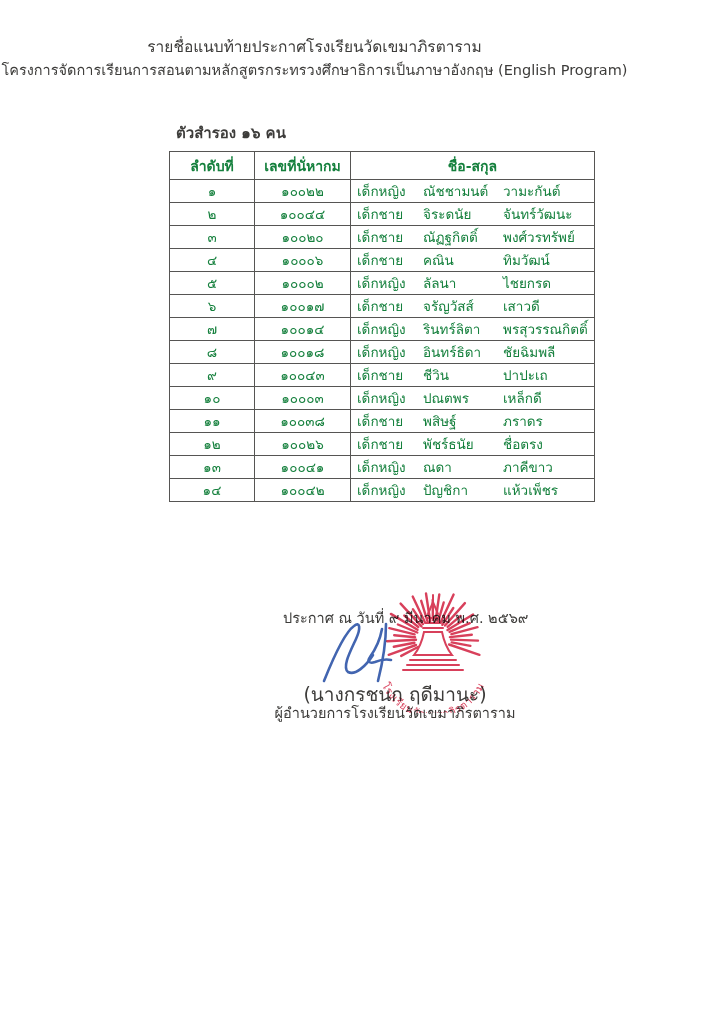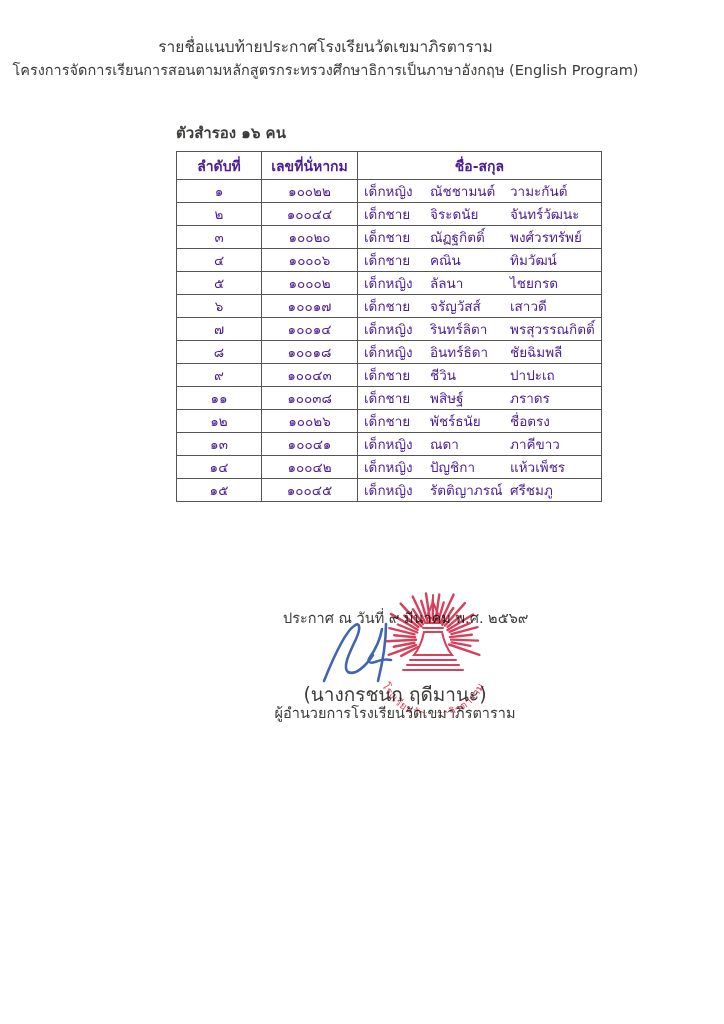--- a/index.html
+++ b/index.html
@@ -8,33 +8,33 @@
     position:relative;
     width:724px;height:1024px;
     background:#ffffff;
     font-family:"DejaVu Sans",sans-serif;
     color:#3d3c3a;
     overflow:hidden;
   }
   
   .doc-header{
     position:absolute;left:0;top:36px;width:629px;
-    text-align:center;line-height:23px;font-size:14.5px;margin-left:11px;
+    text-align:center;line-height:23px;font-size:14.5px;
   }
   .doc-header .h1{font-size:15.5px;}
   
   .reserve-label{
     position:absolute;left:176px;top:121px;
     font-size:15px;font-weight:bold;
   }
   
   .roster-table{
-    position:absolute;left:176px;top:151px;
+    position:absolute;left:169px;top:151px;
     border-collapse:collapse;table-layout:fixed;width:422px;
-    font-size:13.5px;color:#4c1d95;
+    font-size:13.5px;color:#15803d;
   }
   .roster-table th,.roster-table td{
     border:1px solid #565553;padding:0;vertical-align:middle;
   }
   .roster-table th{height:27px;font-weight:bold;font-size:14px;}
   .roster-table td{height:21px;}
   .col-no{width:84px;text-align:center;}
   .col-seat{width:95px;text-align:center;}
   .col-name{width:243px;}
   .name-cell{display:flex;align-items:center;padding-left:6px;}
@@ -185,20 +185,31 @@
           <td class="col-seat">๑๐๐๔๓</td>
           <td class="col-name">
             <div class="name-cell">
               <span class="prefix">เด็กชาย</span>
               <span class="first">ชีวิน</span>
               <span class="last">ปาปะเถ</span>
             </div>
           </td>
         </tr>
         <tr>
+          <td class="col-no">๑๐</td>
+          <td class="col-seat">๑๐๐๐๓</td>
+          <td class="col-name">
+            <div class="name-cell">
+              <span class="prefix">เด็กหญิง</span>
+              <span class="first">ปณตพร</span>
+              <span class="last">เหล็กดี</span>
+            </div>
+          </td>
+        </tr>
+        <tr>
           <td class="col-no">๑๑</td>
           <td class="col-seat">๑๐๐๓๘</td>
           <td class="col-name">
             <div class="name-cell">
               <span class="prefix">เด็กชาย</span>
               <span class="first">พสิษฐ์</span>
               <span class="last">ภราดร</span>
             </div>
           </td>
         </tr>
@@ -225,31 +236,20 @@
           </td>
         </tr>
         <tr>
           <td class="col-no">๑๔</td>
           <td class="col-seat">๑๐๐๔๒</td>
           <td class="col-name">
             <div class="name-cell">
               <span class="prefix">เด็กหญิง</span>
               <span class="first">ปัญชิกา</span>
               <span class="last">แห้วเพ็ชร</span>
-            </div>
-          </td>
-        </tr>
-        <tr>
-          <td class="col-no">๑๕</td>
-          <td class="col-seat">๑๐๐๔๕</td>
-          <td class="col-name">
-            <div class="name-cell">
-              <span class="prefix">เด็กหญิง</span>
-              <span class="first">รัตติญาภรณ์</span>
-              <span class="last">ศรีชมภู</span>
             </div>
           </td>
         </tr>
       </tbody>
   </table>
 
 
   <div class="announce-date">ประกาศ  ณ  วันที่ ๙ มีนาคม พ.ศ. ๒๕๖๙</div>
 
   <div class="signer-name">(นางกรชนก ฤดีมานะ)</div>

